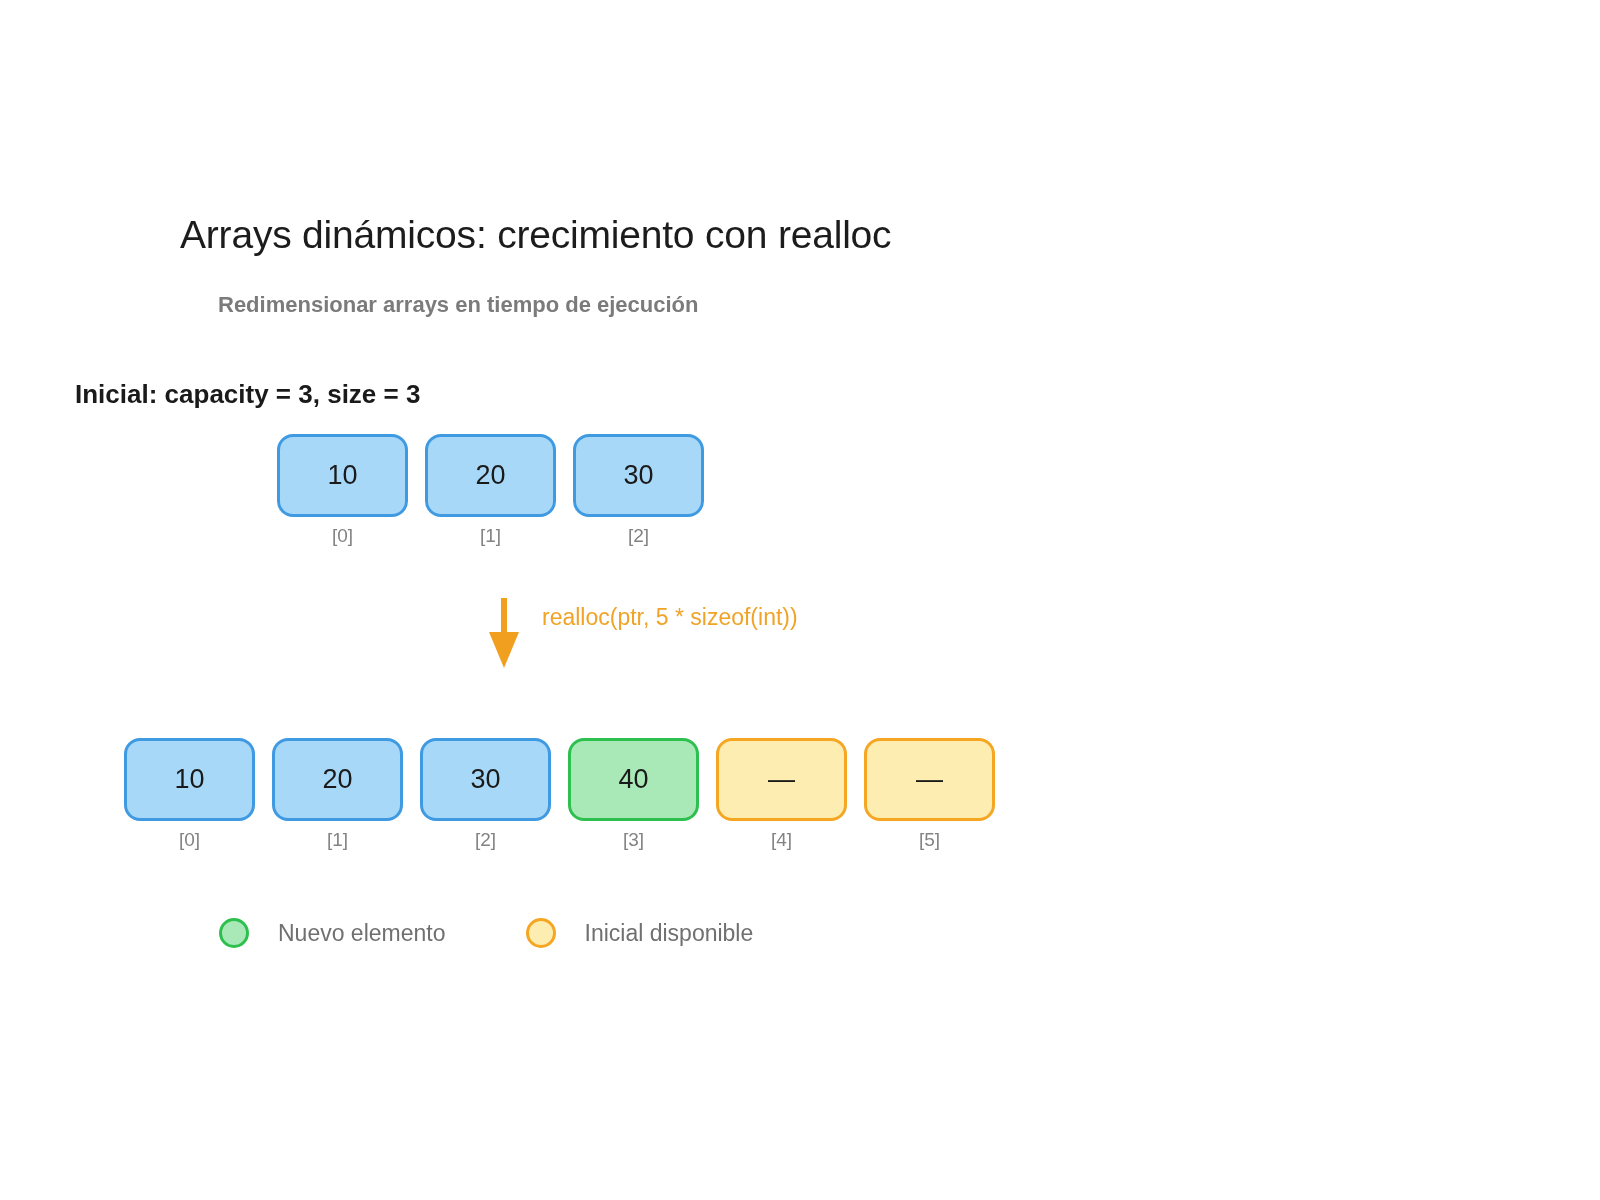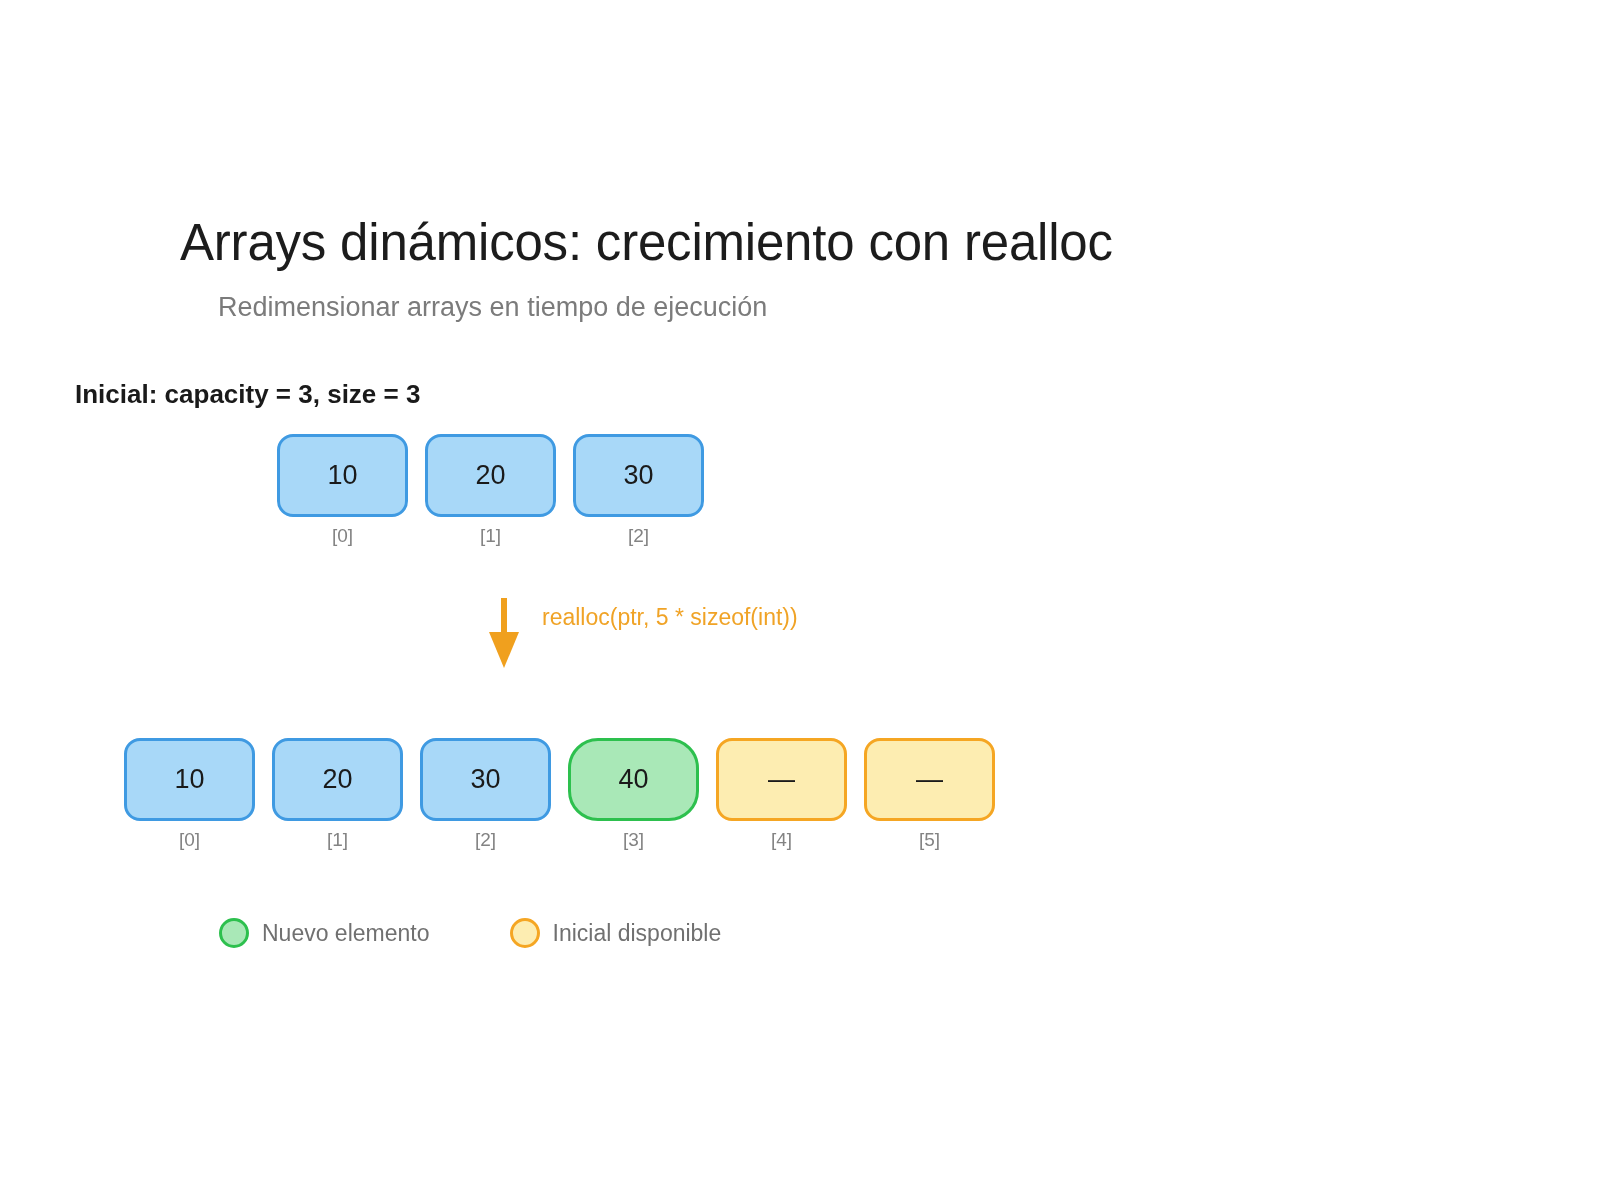--- a/index.html
+++ b/index.html
@@ -20,32 +20,32 @@
     position: absolute;
     inset: 0;
     background: #ffffff;
   }
 
   
   .title {
     position: absolute;
     left: 180px;
     top: 213px;
-    font-size: 51px;
+    font-size: 39px;
     font-weight: 400;
     color: #1c1c1c;
     letter-spacing: -0.2px;
     white-space: nowrap;
   }
   .subtitle {
     position: absolute;
     left: 218px;
     top: 292px;
-    font-size: 27px;
-    font-weight: 400;
+    font-size: 22px;
+    font-weight: 700;
     color: #7b7b7b;
     white-space: nowrap;
   }
 
   
   .row-label {
     position: absolute;
     font-size: 26px;
     font-weight: 700;
     color: #1a1a1a;
@@ -83,21 +83,20 @@
     color: #1a1a1a;
     line-height: 1;
   }
   .cell.filled {
     background: #a8d8f8;
     border-color: #3f9ae2;
   }
   .cell.new {
     background: #a9e8b7;
     border-color: #2dc04e;
-    border-radius: 30px;
   }
   .cell.empty {
     background: #fdedb1;
     border-color: #f5a623;
   }
   .cell .dash {
     display: inline-block;
     font-size: 27px;
   }
 
@@ -135,21 +134,21 @@
     position: absolute;
     left: 219px;
     top: 918px;
     display: flex;
     align-items: center;
     gap: 80px;
   }
   .legend-item {
     display: flex;
     align-items: center;
-    gap: 13px;
+    gap: 29px;
   }
   .legend-swatch {
     width: 30px;
     height: 30px;
     border-radius: 50%;
     border-style: solid;
     border-width: 3px;
     box-sizing: border-box;
   }
   .legend-swatch.new {

